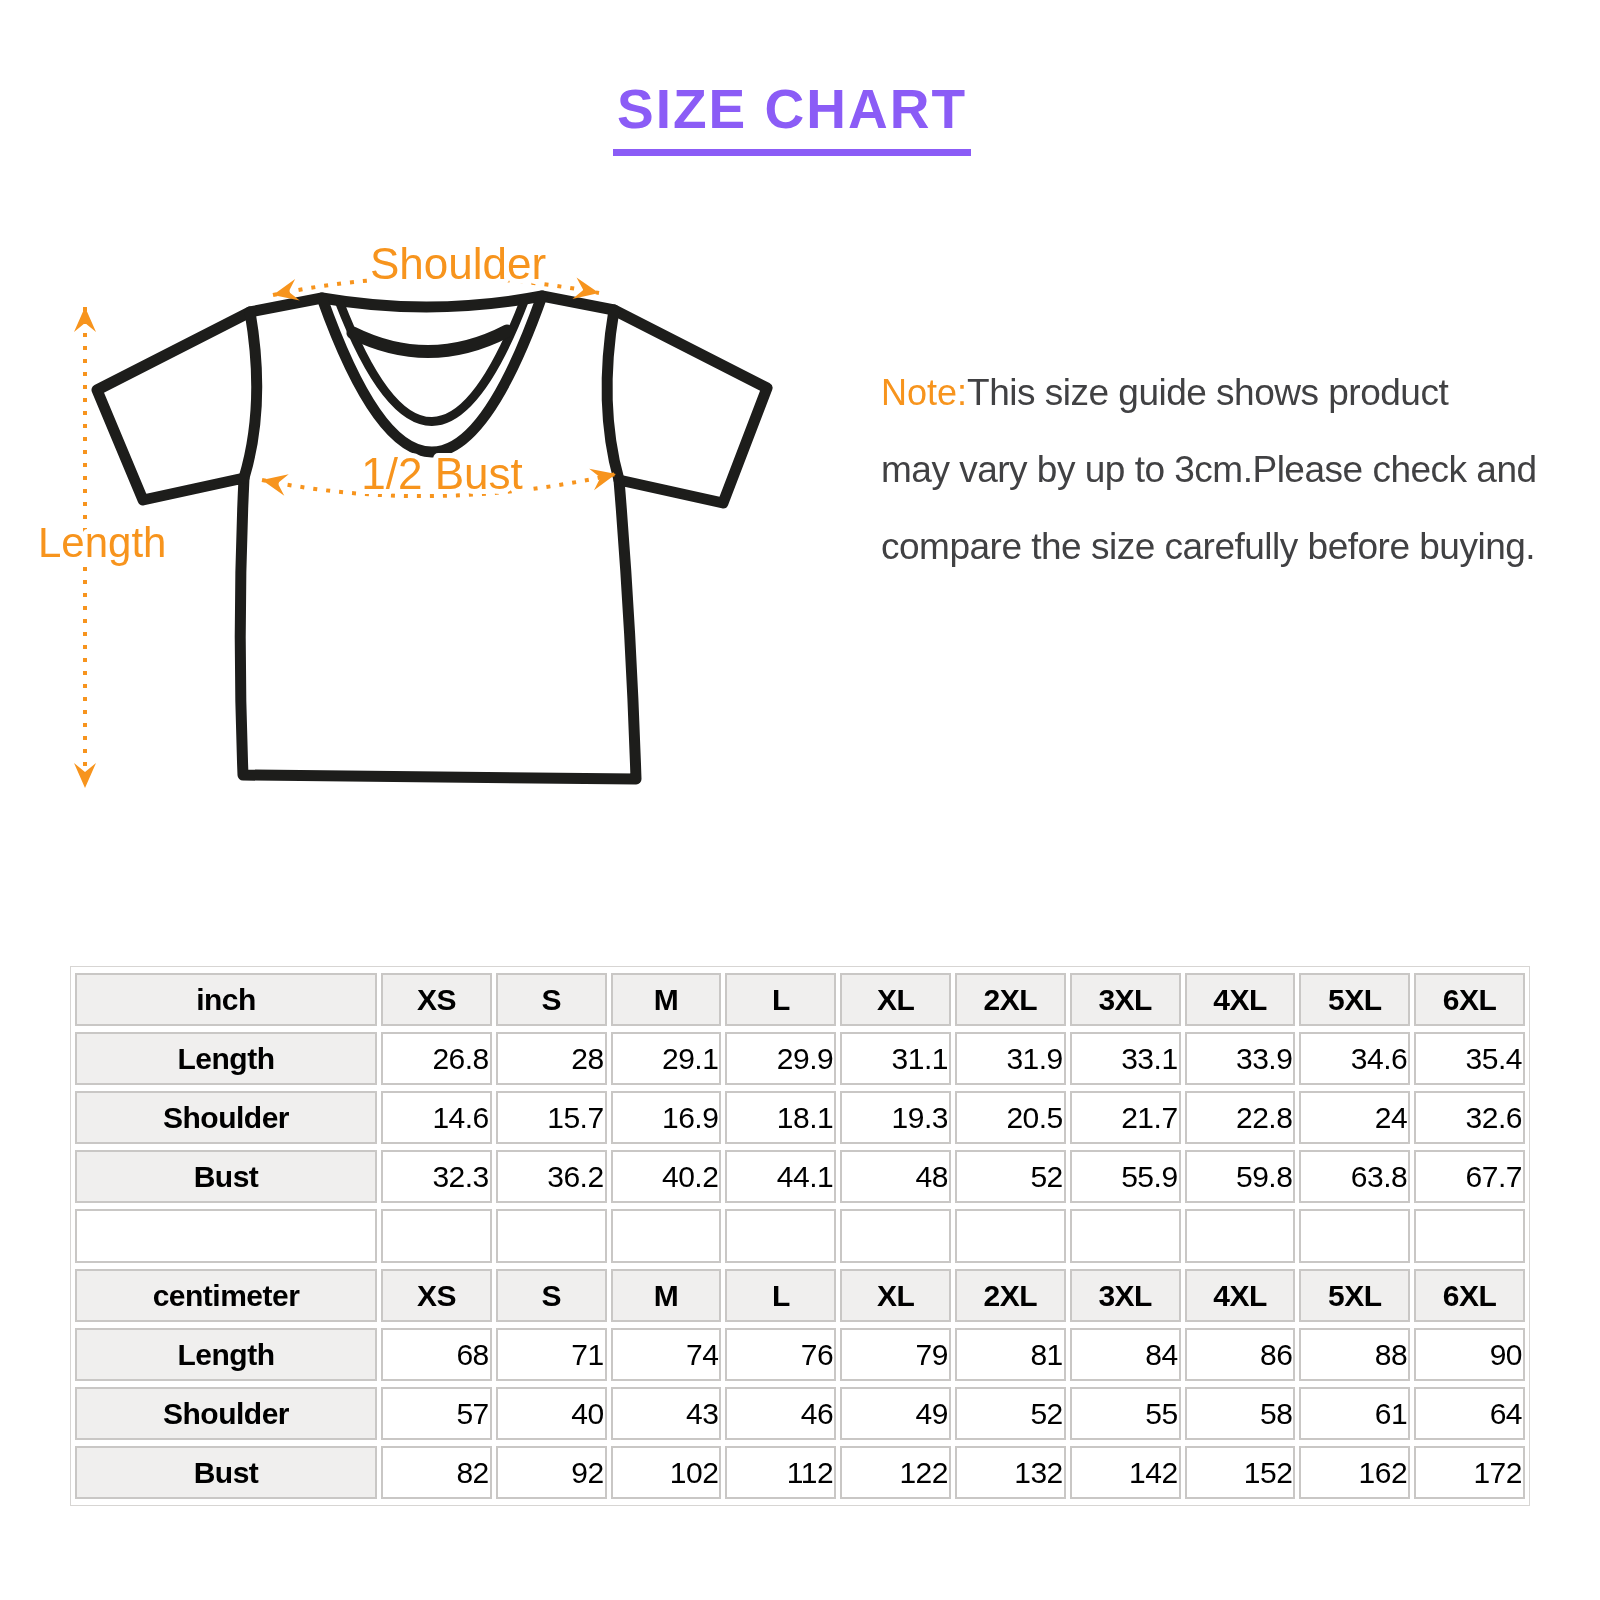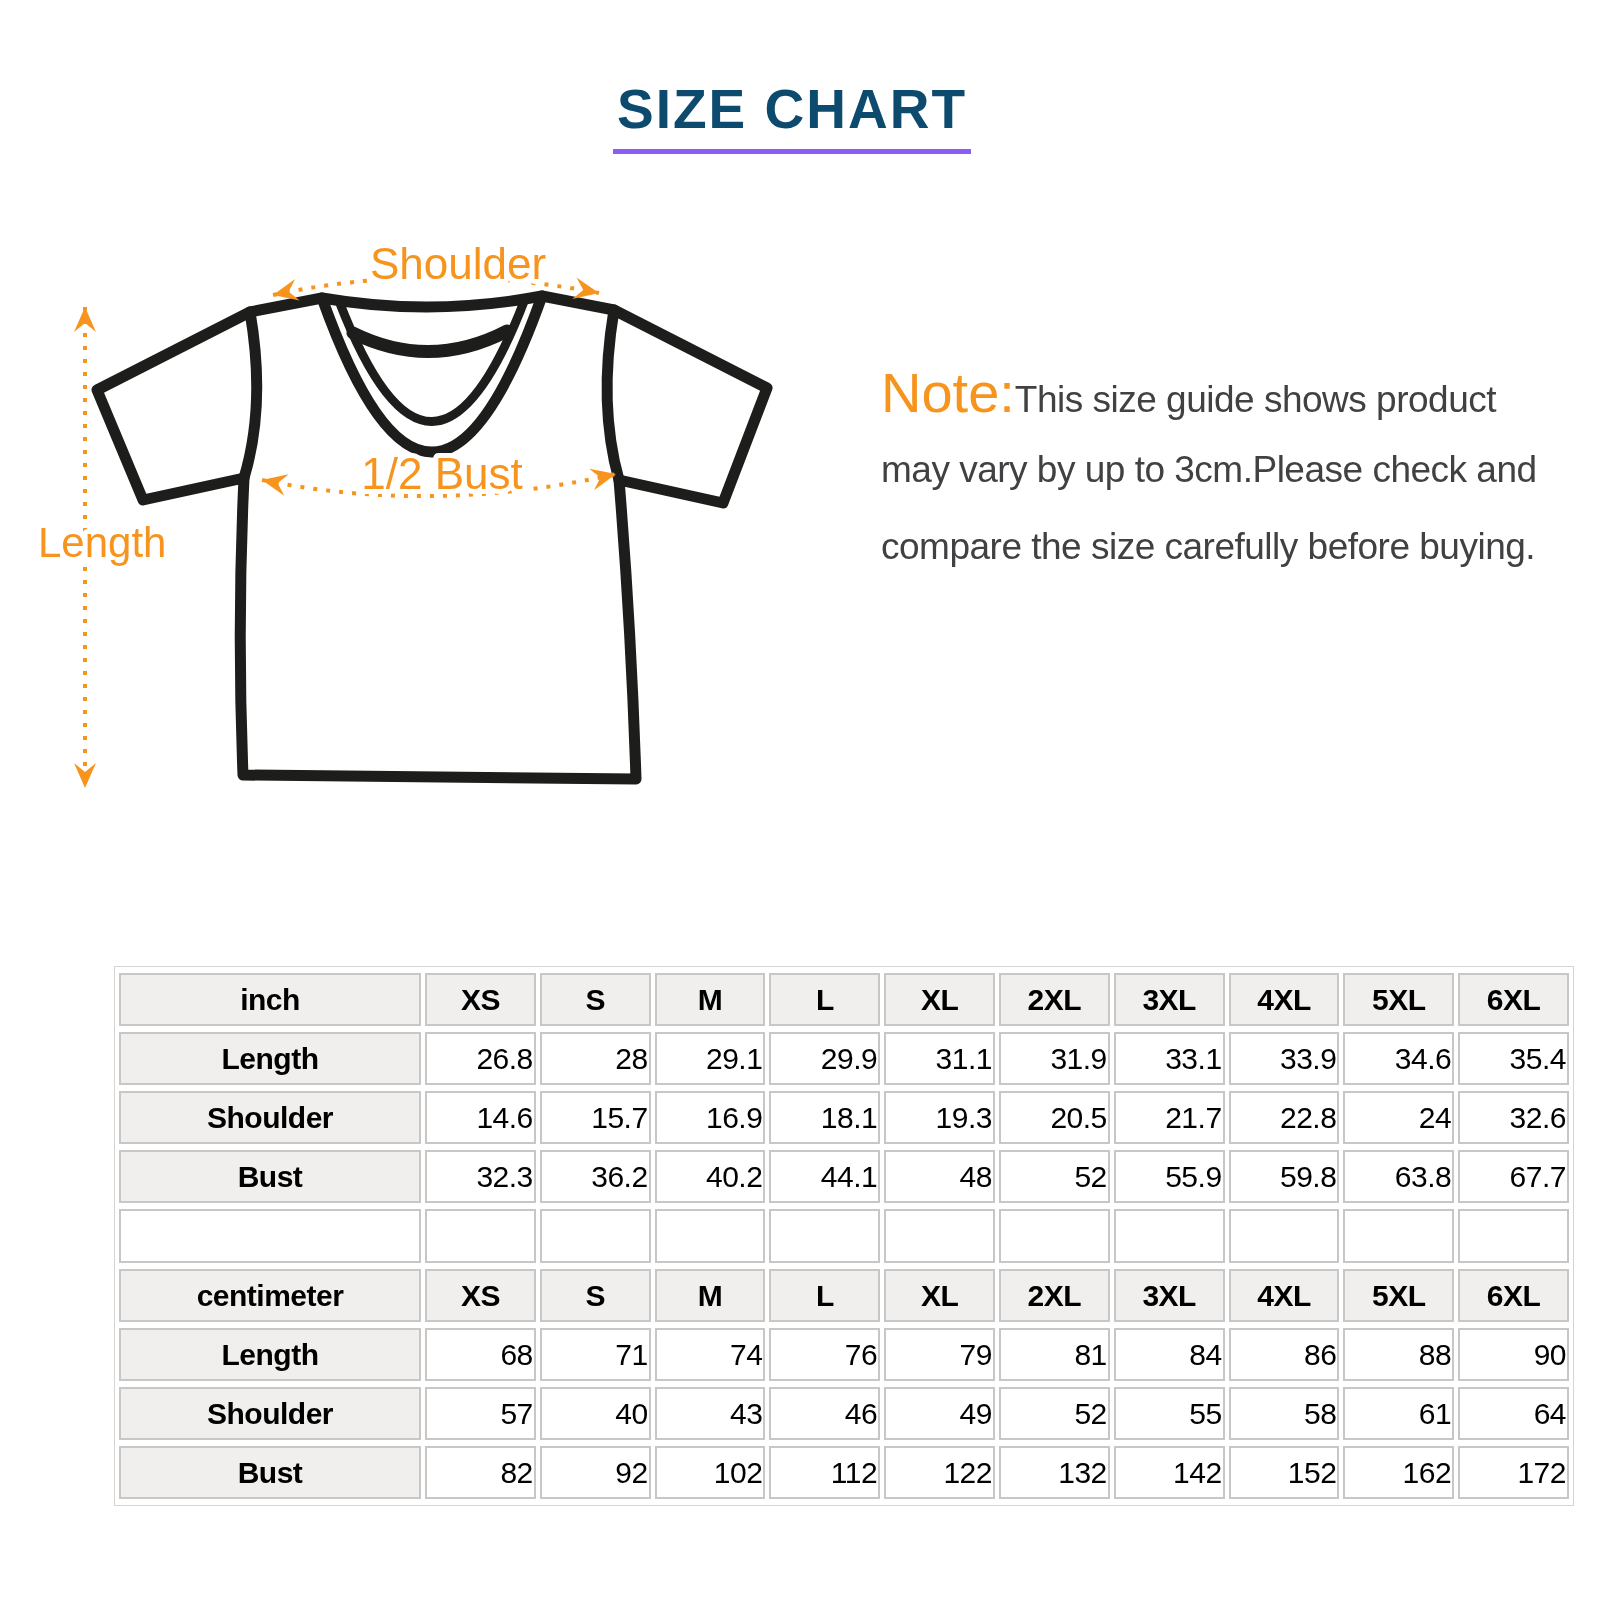--- a/index.html
+++ b/index.html
@@ -1,41 +1,41 @@
 <!DOCTYPE html>
 <html><head>
 <meta charset="utf-8">
 <style>
   html,body{margin:0;padding:0;background:#fff;}
   .canvas{position:relative;width:1600px;height:1600px;background:#ffffff;overflow:hidden;
           font-family:"Liberation Sans","DejaVu Sans",sans-serif;}
 
   
   .page-title{position:absolute;top:82px;left:50%;transform:translateX(calc(-50% - 8px));
-    margin:0;font-size:55px;line-height:55px;font-weight:700;letter-spacing:2px;color:#0c4a6e;
-    border-bottom:5px solid #8b5cf6;padding:0 4px 12px 4px;white-space:nowrap;}
+    margin:0;font-size:55px;line-height:55px;font-weight:700;letter-spacing:2px;color:#8b5cf6;
+    border-bottom:7px solid #8b5cf6;padding:0 4px 12px 4px;white-space:nowrap;}
 
   
   .tshirt-svg{position:absolute;left:30px;top:225px;width:800px;height:650px;}
   .shirt-stroke{fill:none;stroke:#1d1d1b;stroke-width:11;stroke-linecap:round;stroke-linejoin:round;}
   .shirt-fill{fill:#ffffff;stroke:#1d1d1b;stroke-width:11;stroke-linejoin:round;}
   .dash{fill:none;stroke-width:4;stroke-dasharray:4 9;}
   .meas-text{font-family:"Liberation Sans","DejaVu Sans",sans-serif;
     paint-order:stroke fill;stroke:#ffffff;stroke-width:10;stroke-linejoin:round;}
 
   
   .note{position:absolute;left:881px;top:354px;width:660px;color:#414143;
         font-size:37px;letter-spacing:-0.5px;}
   .note-line{height:77px;line-height:77px;white-space:nowrap;}
-  .note-prefix{font-size:56px;letter-spacing:0;text-align:center;}
+  .note-prefix{font-size:36px;letter-spacing:0;text-align:center;}
 
   
   .size-table{position:absolute;left:70px;top:966px;width:1460px;
     border-collapse:separate;border-spacing:4px 6px;table-layout:fixed;
-    border:1px solid #d7d5d3;background:#ffffff;margin-left:44px;}
+    border:1px solid #d7d5d3;background:#ffffff;}
   .size-table td{border:2px solid #c9c7c5;text-align:center;vertical-align:middle;
     height:47px;font-size:30px;letter-spacing:-0.5px;color:#000;overflow:hidden;}
   .size-table td.head{background:#f0efee;font-weight:700;}
   .size-table td.num{background:#ffffff;font-weight:400;text-align:right;}
   .size-table td.spacer{background:#ffffff;height:48px;}
   .col-label{width:302px;}
 </style>
 </head>
 <body>
 

